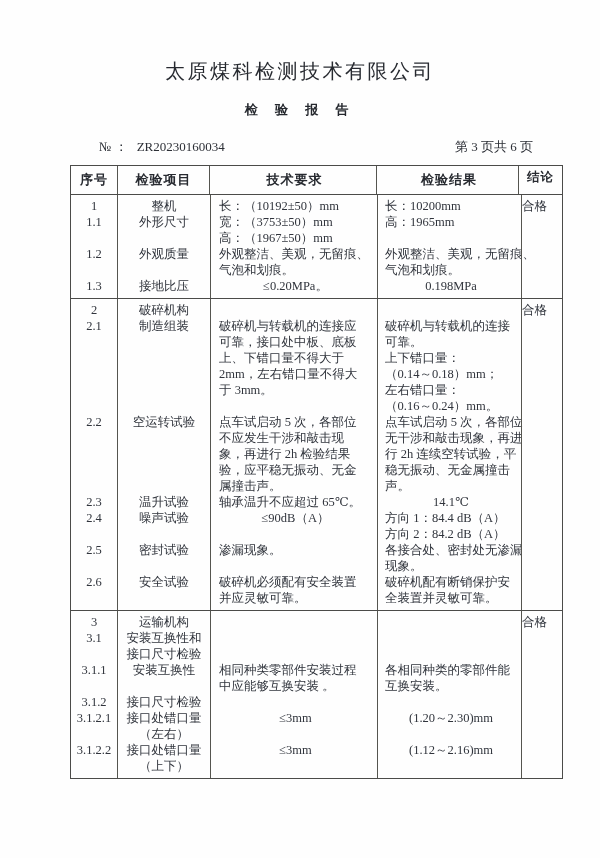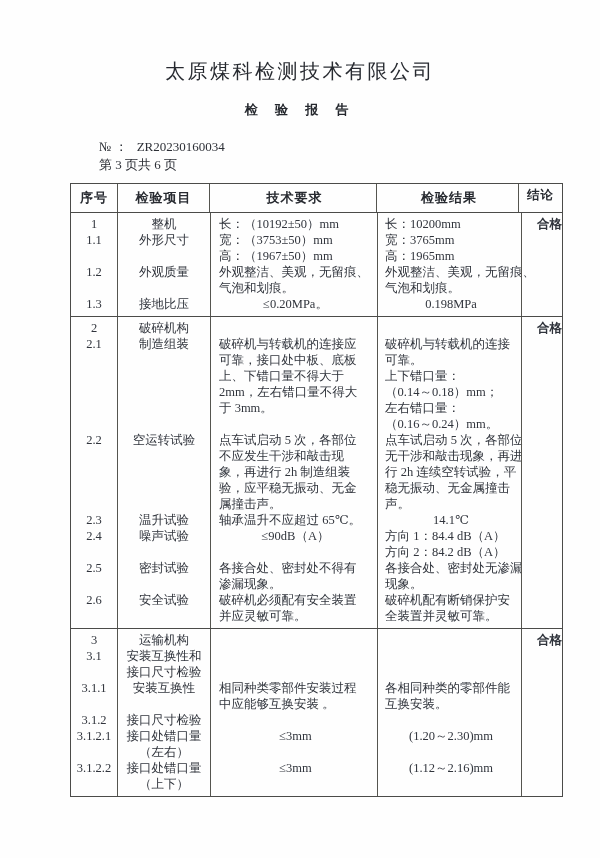--- a/index.html
+++ b/index.html
@@ -4,33 +4,33 @@
 <style>
   html,body{margin:0;padding:0;background:#ffffff;}
   .page{
     position:relative;width:600px;height:858px;background:#fefefe;
     font-family:"Liberation Serif","DejaVu Serif",serif;color:#30343c;
     overflow:hidden;box-sizing:border-box;padding-top:58px;
   }
   .company{text-align:center;font-size:20px;letter-spacing:2.5px;color:#272a30;line-height:27px;}
   .report-title{text-align:center;font-size:13px;font-weight:bold;letter-spacing:7px;color:#25282e;margin-top:12px;line-height:25px;}
   .meta{display:flex;justify-content:space-between;box-sizing:border-box;
-        width:493px;margin:16px 0 9px 70px;padding:0 30px 0 29px;font-size:13px;line-height:18px;color:#2c2f36;flex-direction:column;}
+        width:493px;margin:16px 0 9px 70px;padding:0 30px 0 29px;font-size:13px;line-height:18px;color:#2c2f36;}
   .meta .no-val{margin-left:9px;}
 
   
   .rpt{margin-left:70px;width:493px;box-sizing:border-box;border:1.6px solid #4b4b49;font-size:12.5px;}
   .hdr-row{display:flex;border-bottom:1.4px solid #4b4b49;justify-content:space-between;}
   .cell{box-sizing:border-box;border-right:1.2px solid #55554f;}
   .cell:last-child,.no-r{border-right:none;}
   .c0{width:47px;text-align:center;}
   .c1{width:93px;text-align:center;}
   .c2{width:167px;padding-left:8px;padding-right:5px;}
   .c3{width:143px;padding-left:7px;padding-right:4px;}
-  .c4{width:43px;text-align:right;font-weight:bold;}
+  .c4{width:43px;text-align:left;}
   .hdr-row .cell{padding-top:5px;padding-bottom:5px;text-align:center;font-size:13px;font-weight:bold;color:#272a30;letter-spacing:1px;}
   .section{display:flex;border-bottom:1.4px solid #4b4b49;}
   .section:last-child{border-bottom:none;}
   .sec-left{display:flex;flex-direction:column;width:450px;}
   .item{display:flex;align-items:stretch;}
   .item:first-child .cell{padding-top:3px;}
   .item:last-child .cell{padding-bottom:4px;}
   .ln{line-height:16px;white-space:nowrap;}
   .a-center{text-align:center;}
   .c4.cell{padding-top:3px;font-size:12.5px;}
@@ -66,21 +66,20 @@
               <div class="ln">整机</div>
               <div class="ln">外形尺寸</div>
             </div>
             <div class="cell c2">
               <div class="ln">长：（10192±50）mm</div>
               <div class="ln">宽：（3753±50）mm</div>
               <div class="ln">高：（1967±50）mm</div>
             </div>
             <div class="cell c3 no-r">
               <div class="ln">长：10200mm</div>
-              <div class="ln">宽：3765mm</div>
               <div class="ln">高：1965mm</div>
             </div>
           </div>
           <div class="item">
             <div class="cell c0">
               <div class="ln">1.2</div>
             </div>
             <div class="cell c1">
               <div class="ln">外观质量</div>
             </div>
@@ -148,21 +147,21 @@
           <div class="item">
             <div class="cell c0">
               <div class="ln">2.2</div>
             </div>
             <div class="cell c1">
               <div class="ln">空运转试验</div>
             </div>
             <div class="cell c2">
               <div class="ln">点车试启动 5 次，各部位</div>
               <div class="ln">不应发生干涉和敲击现</div>
-              <div class="ln">象，再进行 2h 制造组装</div>
+              <div class="ln">象，再进行 2h 检验结果</div>
               <div class="ln">验，应平稳无振动、无金</div>
               <div class="ln">属撞击声。</div>
             </div>
             <div class="cell c3 no-r">
               <div class="ln">点车试启动 5 次，各部位</div>
               <div class="ln">无干涉和敲击现象，再进</div>
               <div class="ln">行 2h 连续空转试验，平</div>
               <div class="ln">稳无振动、无金属撞击</div>
               <div class="ln">声。</div>
             </div>
@@ -197,21 +196,20 @@
             </div>
           </div>
           <div class="item">
             <div class="cell c0">
               <div class="ln">2.5</div>
             </div>
             <div class="cell c1">
               <div class="ln">密封试验</div>
             </div>
             <div class="cell c2">
-              <div class="ln">各接合处、密封处不得有</div>
               <div class="ln">渗漏现象。</div>
             </div>
             <div class="cell c3 no-r">
               <div class="ln">各接合处、密封处无渗漏</div>
               <div class="ln">现象。</div>
             </div>
           </div>
           <div class="item">
             <div class="cell c0">
               <div class="ln">2.6</div>

